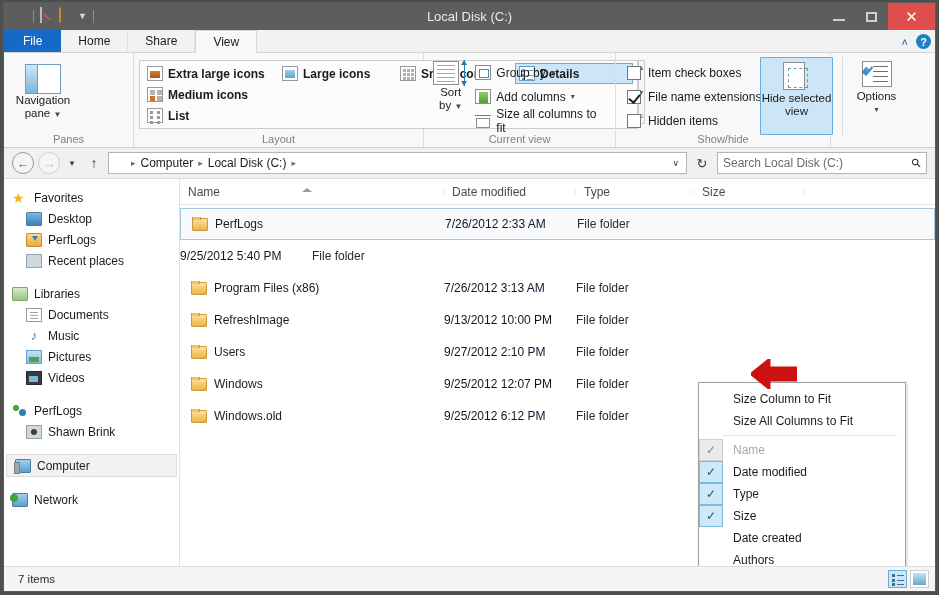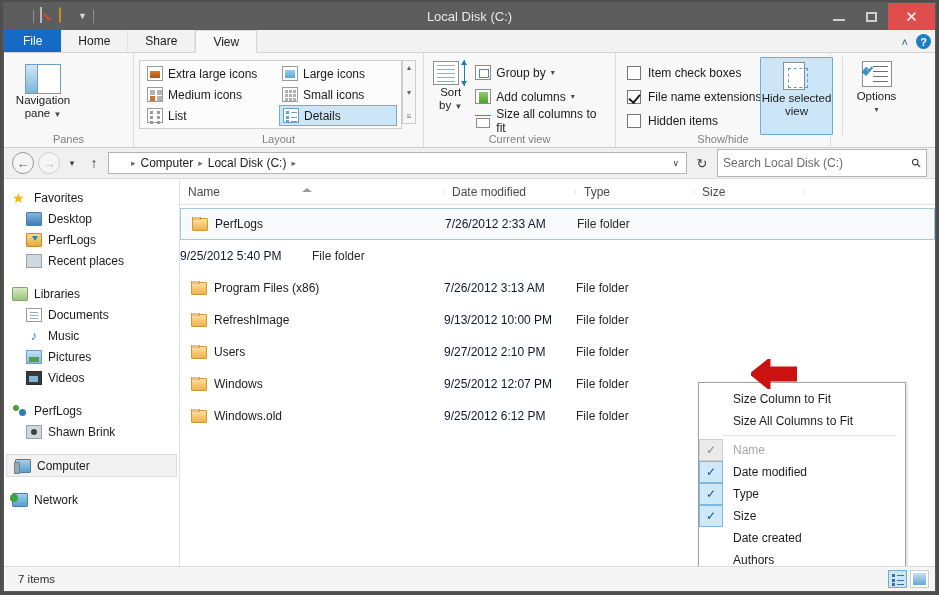--- a/index.html
+++ b/index.html
@@ -113,21 +113,21 @@
   .ico-list:after{content:"";position:absolute;left:2px;top:2px;width:3px;height:3px;background:#9a9a9a;
     box-shadow:0 5px 0 #9a9a9a,0 10px 0 #9a9a9a,7px 0 0 #9a9a9a,7px 5px 0 #9a9a9a,7px 10px 0 #9a9a9a;}
   .ico-det{border:1px solid #6a9ec6;}
   .ico-det:after{content:"";position:absolute;left:2px;top:2px;width:3px;height:3px;background:#6a9ec6;
     box-shadow:0 5px 0 #6a9ec6,0 9px 0 #6a9ec6;}
   .ico-det:before{content:"";position:absolute;left:7px;top:3px;width:6px;height:1px;background:#6a9ec6;
     box-shadow:0 5px 0 #6a9ec6,0 9px 0 #6a9ec6;}
   .scrollcol { display:flex; flex-direction:column; justify-content:space-between; width:14px;
                border:1px solid #cdcdcd; background:#f6f6f6; height:64px; align-items:center;
                font-size:8px; color:#5f5f5f; padding:2px 0; }
-  .layoutbox { border:1px solid #cdcdcd; background:#fcfcfc; padding:2px 4px; display:flex; }
+  .layoutbox { border:1px solid #cdcdcd; background:#fcfcfc; padding:2px 4px; display:flex;font-weight:bold; }
   .sortby { display:flex; flex-direction:column; align-items:center; width:44px; font-size:11.5px;
             line-height:13px; color:#1b1b1b; }
   .sort-ico { width:26px;height:24px;border:1px solid #8e8e8e;background:#fff;position:relative; }
   .sort-ico:after{content:"";position:absolute;left:3px;top:3px;right:3px;height:1px;background:#9ab;
     box-shadow:0 4px 0 #9ab,0 8px 0 #9ab,0 12px 0 #9ab,0 16px 0 #9ab;}
   .arrow-ud { width:9px;height:26px;position:relative;margin-left:1px; }
   .arrow-ud:before{content:"";position:absolute;left:4px;top:0;bottom:0;width:1px;background:#1b7fa8;}
   .arrow-ud:after{content:"";position:absolute;left:1px;top:0;width:0;height:0;
     border-left:3.5px solid transparent;border-right:3.5px solid transparent;border-bottom:5px solid #1b7fa8;
   }
@@ -169,21 +169,21 @@
            color:#3b3b3b; font-size:9px; }
   .navup { width:20px;height:22px; display:flex;align-items:center;justify-content:center;
            color:#3b3b3b; font-size:14px; }
   .crumbs { flex:1; height:22px; background:#fff; border:1px solid #b4b4b4; display:flex;
             align-items:center; padding:0 4px; gap:3px; }
   .crumb { font-size:12px; color:#1b1b1b; padding:0 2px; }
   .sep { color:#6a6a6a; font-size:9px; }
   .crumbs .dd { margin-left:auto; color:#3b3b3b; font-size:9px; padding-right:3px; }
   .refresh { width:22px;height:22px;display:flex;align-items:center;justify-content:center;
              color:#3b3b3b;font-size:13px;border:1px solid transparent; }
-  .searchbox { width:210px; height:28px; background:#fff; border:1px solid #b4b4b4;
+  .searchbox { width:210px; height:22px; background:#fff; border:1px solid #b4b4b4;
                display:flex; align-items:center; padding:0 5px; }
   .searchbox span.ph { color:#6b6b6b; font-size:12px; flex:1; }
   .mag { color:#2b2b2b; font-size:12px; transform:rotate(-45deg); }
 
   
   .main { flex:1; display:flex; background:#fff; border-top:1px solid #dcdcdc; overflow:hidden; position:relative; }
   .sidebar { width:176px; background:#fff; border-right:1px solid #e2e2e2; padding-top:8px;
              font-size:12px; overflow:hidden; }
   .sb-item { height:21px; display:flex; align-items:center; gap:6px; padding-left:22px; color:#1b1b1b; }
   .sb-item.root { padding-left:8px; font-size:12px; }
@@ -343,21 +343,21 @@
             </div>
             <div class="smallrow" style="width:135px">
               <span class="ico16 ico-md"></span>
               <span>Medium icons</span>
             </div>
             <div class="smallrow" style="width:135px">
               <span class="ico16 ico-list"></span>
               <span>List</span>
             </div>
           </div>
-          <div style="display:flex;flex-direction:column;">
+          <div style="display:flex;">
             <div class="smallrow" style="width:118px">
               <span class="ico16 ico-lg"></span>
               <span>Large icons</span>
             </div>
             <div class="smallrow" style="width:118px">
               <span class="ico16 ico-sm"></span>
               <span>Small icons</span>
             </div>
             <div class="smallrow sel" style="width:118px">
               <span class="ico16 ico-det"></span>

